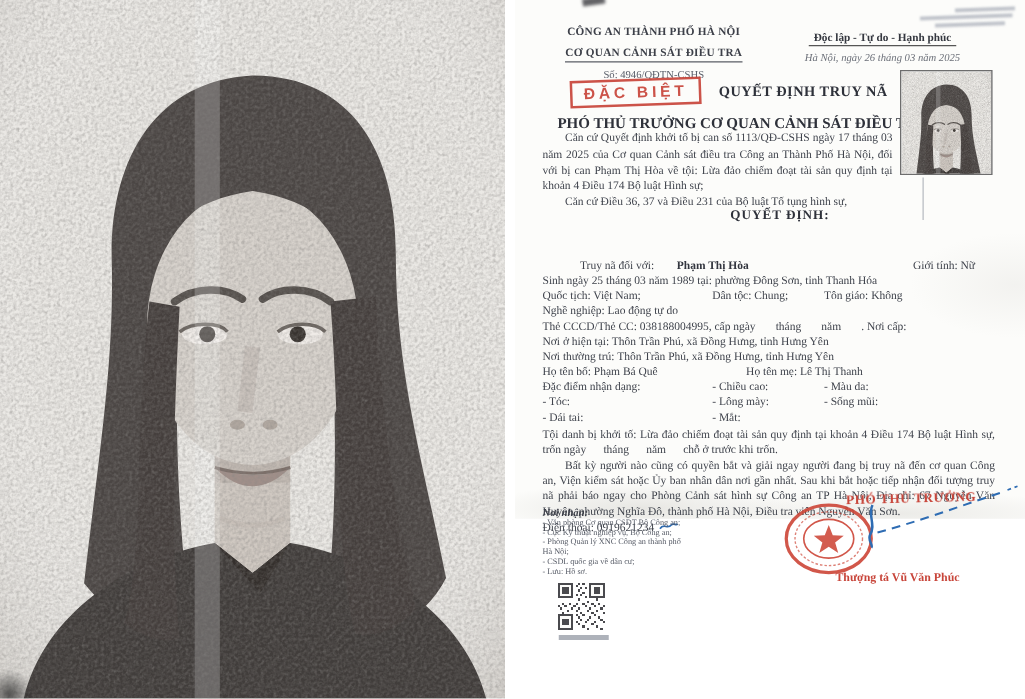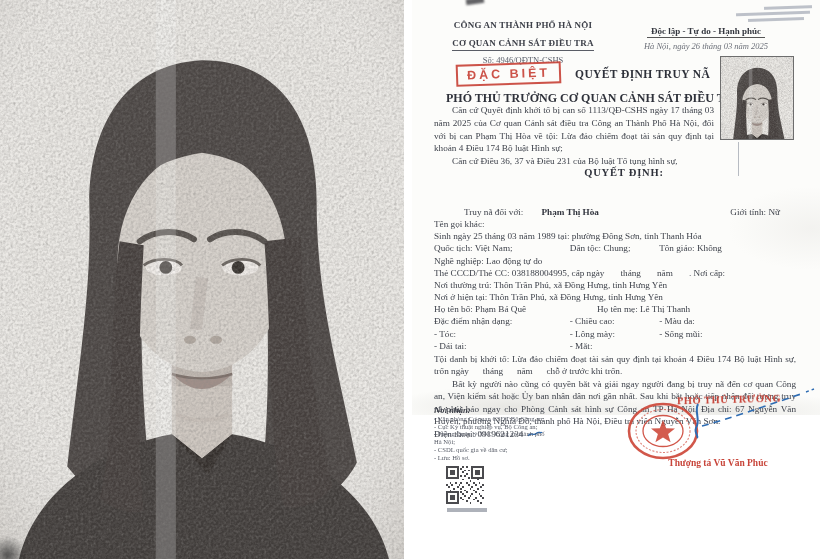--- a/index.html
+++ b/index.html
@@ -174,31 +174,30 @@
     </div>
 
     <div class="decision-heading">QUYẾT ĐỊNH:</div>
 
     <div class="detail-block">
       <div class="row">
         <span class="ind">Truy nã đối với:</span>
         <span class="subject-name">Phạm Thị Hòa</span>
         <span class="subject-gender">Giới tính: Nữ</span>
       </div>
-      <div>Tên gọi khác:</div>
       <div>Sinh ngày 25 tháng 03 năm 1989 tại: phường Đông Sơn, tỉnh Thanh Hóa</div>
       <div class="row">
         <span class="c1">Quốc tịch: Việt Nam;</span>
         <span class="c2">Dân tộc: Chung;</span>
         <span class="c3">Tôn giáo: Không</span>
       </div>
       <div>Nghề nghiệp: Lao động tự do</div>
       <div>Thẻ CCCD/Thẻ CC: 038188004995, cấp ngày&nbsp;&nbsp;&nbsp;&nbsp;&nbsp;&nbsp; tháng&nbsp;&nbsp;&nbsp;&nbsp;&nbsp;&nbsp; năm&nbsp;&nbsp;&nbsp;&nbsp;&nbsp;&nbsp; . Nơi cấp:</div>
+      <div>Nơi ở hiện tại: Thôn Trần Phú, xã Đồng Hưng, tỉnh Hưng Yên</div>
       <div>Nơi thường trú: Thôn Trần Phú, xã Đồng Hưng, tỉnh Hưng Yên</div>
-      <div>Nơi ở hiện tại: Thôn Trần Phú, xã Đồng Hưng, tỉnh Hưng Yên</div>
       <div class="row row2">
         <span class="c1">Họ tên bố: Phạm Bá Quê</span>
         <span class="c3">Họ tên mẹ: Lê Thị Thanh</span>
       </div>
       <div class="row">
         <span class="c1">Đặc điểm nhận dạng:</span>
         <span class="c2">- Chiều cao:</span>
         <span class="c3">- Màu da:</span>
       </div>
       <div class="row">

